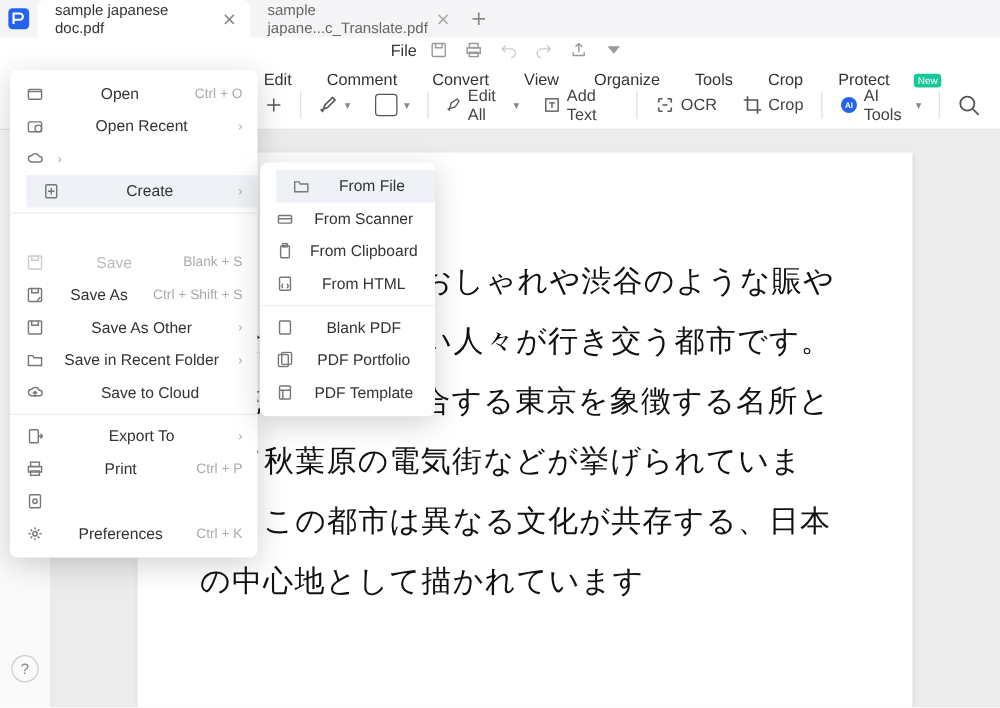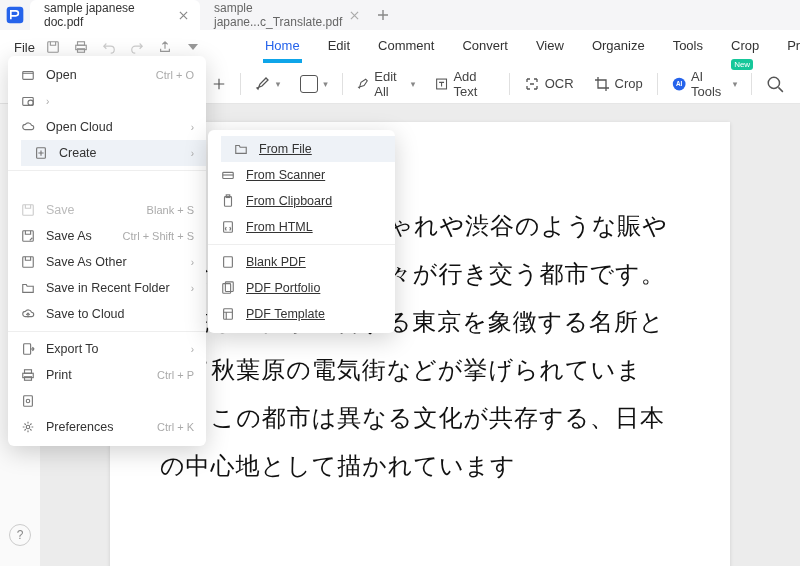--- a/index.html
+++ b/index.html
@@ -8,21 +8,21 @@
   
   .tab-bar { height: 30px; background: #f5f5f7; display: flex; align-items: stretch; padding-left: 0; }
   .app-icon { width: 30px; height: 30px; display:flex; align-items:center; justify-content:center; }
   .app-icon svg { width: 20px; height: 20px; }
   .tab { display:flex; align-items:center; gap:6px; padding: 0 10px 0 14px; background:#fff; border-radius: 6px 6px 0 0; font-size: 12px; max-width: 170px; }
   .tab.inactive { background: transparent; color:#666; }
   .tab-close { width:14px; height:14px; display:flex; align-items:center; justify-content:center; color:#888; cursor:pointer; }
   .tab-add { width:26px; display:flex; align-items:center; justify-content:center; color:#888; cursor:pointer; }
 
   
-  .menu-row { height: 34px; display:flex; align-items:center; border-bottom: none; }
+  .menu-row { height: 34px; display:flex; align-items:center; border-bottom: none; flex-direction: column; }
   .menu-left { display:flex; align-items:center; gap:8px; padding-left: 14px; }
   .file-label { font-size: 13px; color:#333; cursor:pointer; }
   .mini-icon { width:20px; height:20px; display:flex; align-items:center; justify-content:center; color:#888; cursor:pointer; }
   .menu-tabs { flex:1; display:flex; gap:24px; padding-left: 60px; }
   .menu-tab { font-size: 13px; color:#333; cursor:pointer; padding: 6px 2px; }
   .menu-tab.active { color:#2563eb; border-bottom: 4px solid #0ea5e9; text-align: right; }
 
   
   .toolbar { height: 40px; display:flex; align-items:center; padding: 0 10px; gap: 8px; border-bottom: 1px solid #e6e6e6; }
   .tool { display:flex; align-items:center; gap:5px; padding: 4px 6px; cursor:pointer; color:#444; font-size:13px; }
@@ -33,23 +33,23 @@
   .ai-badge .new { position:absolute; top:-6px; right:-10px; background:#16c79a; color:#fff; font-size:8px; padding:1px 3px; border-radius:3px; }
 
   
   .doc-wrap { position:absolute; top:104px; left:0; right:0; bottom:0; display:flex; }
   .left-rail { width:40px; background:#fafafa; display:flex; flex-direction:column; align-items:center; justify-content:flex-end; padding-bottom:20px; }
   .left-rail .help { width:22px; height:22px; border:1px solid #ccc; border-radius:50%; display:flex; align-items:center; justify-content:center; color:#888; font-size:12px; cursor:pointer; }
   .doc-bg { flex:1; background:#ececec; display:flex; justify-content:center; padding:18px 0 0 0; overflow:hidden;}
   .page { width: 620px; min-height:600px; background:#fff; box-shadow: 0 1px 4px rgba(0,0,0,0.12); padding: 80px 50px; font-family: "Hiragino Mincho ProN","Yu Mincho","MS Mincho",serif; font-size: 24px; line-height: 2.0; color:#111; letter-spacing: 1px;}
 
   
-  .dropdown { position:absolute; background:#fff; border-radius:6px; box-shadow: 0 6px 24px rgba(0,0,0,0.18); padding:6px 0; z-index:50; }
+  .dropdown { position:absolute; background:#fff; border-radius:6px; box-shadow: 0 6px 24px rgba(0,0,0,0.18); padding:6px 0; z-index:50;text-align:center; }
   .dd-file { left:8px; top:56px; width:198px; }
-  .dd-create { left:208px; top:130px; width:187px;text-decoration:underline; }
+  .dd-create { left:208px; top:130px; width:140px; }
   .dd-item { display:flex; align-items:center; height:26px; padding:0 12px; gap:10px; cursor:pointer; font-size:12.5px; color:#333;}
   .dd-item.disabled { color:#bbb; cursor:default;margin-top:26px;}
   .dd-item.selected { background:#eef2f7;margin-left:13px; }
   .dd-item .ic { width:16px; height:16px; display:flex; align-items:center; justify-content:center; color:#666; flex-shrink:0;}
   .dd-item .lbl { flex:1; white-space:nowrap; overflow:hidden; text-overflow:ellipsis;}
   .dd-item .sc { color:#aaa; font-size:11px; }
   .dd-item .sub { color:#aaa; font-size:10px;}
   .dd-sep { height:1px; background:#eee; margin:4px 0;}
 
   
@@ -229,29 +229,29 @@
       <span class="lbl">Open</span>
       <span class="sc">Ctrl + O</span>
     </div>
   <div class="dd-item">
       <span class="ic">
         <svg width="14" height="14" viewBox="0 0 16 16" fill="none" stroke="#777" stroke-width="1.3">
           <rect x="2" y="4" width="12" height="9" rx="1"></rect>
           <circle cx="11" cy="10" r="3"></circle>
         </svg>
       </span>
+      <span class="lbl">Open Recent</span>
       <span class="sub">›</span>
     </div>
   <div class="dd-item">
       <span class="ic">
         <svg width="14" height="14" viewBox="0 0 16 16" fill="none" stroke="#777" stroke-width="1.3">
           <path d="M5 11a3 3 0 010-6 4 4 0 017 1 2.5 2.5 0 010 5H5z"></path>
         </svg>
       </span>
-      <span class="lbl">Open Cloud</span>
       <span class="sub">›</span>
     </div>
   <div class="dd-item selected">
       <span class="ic">
         <svg width="14" height="14" viewBox="0 0 16 16" fill="none" stroke="#777" stroke-width="1.3">
           <rect x="3" y="2" width="10" height="12" rx="1"></rect>
           <path d="M8 5v6M5 8h6"></path>
         </svg>
       </span>
       <span class="lbl">Create</span>

